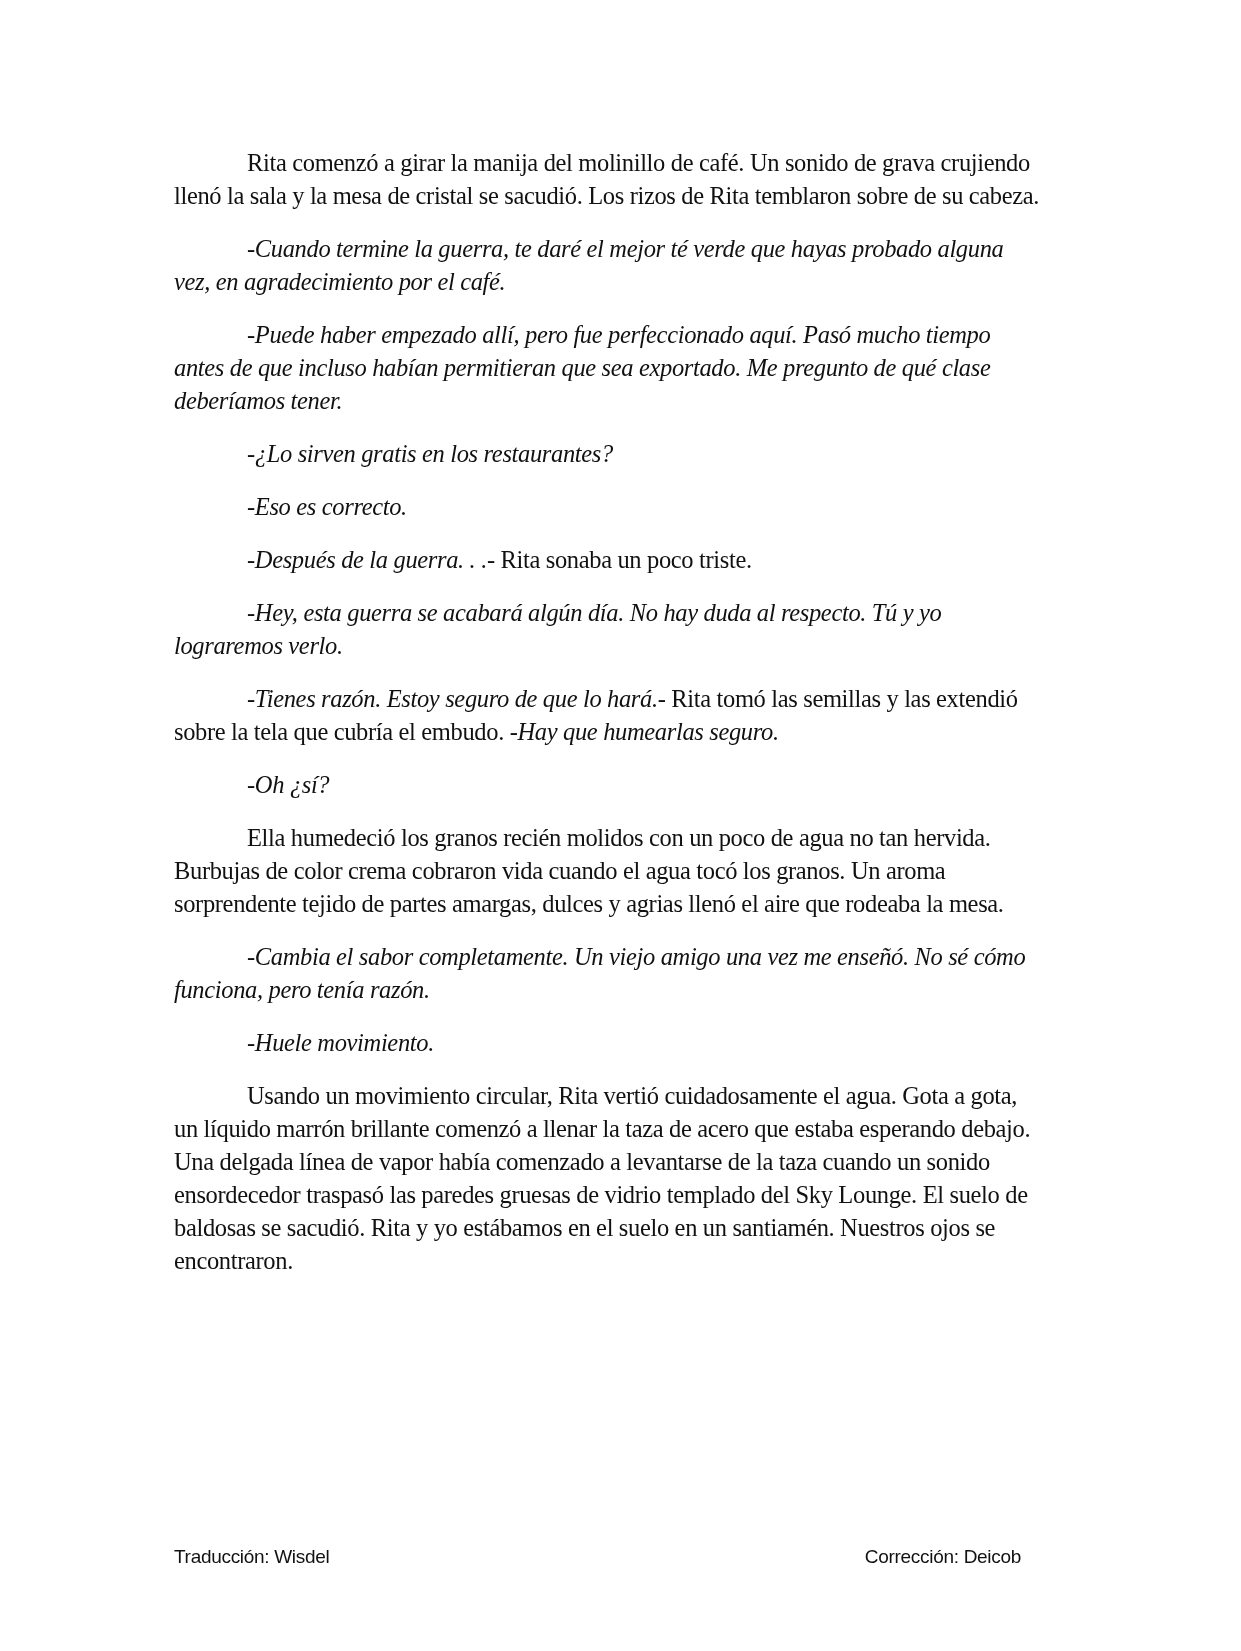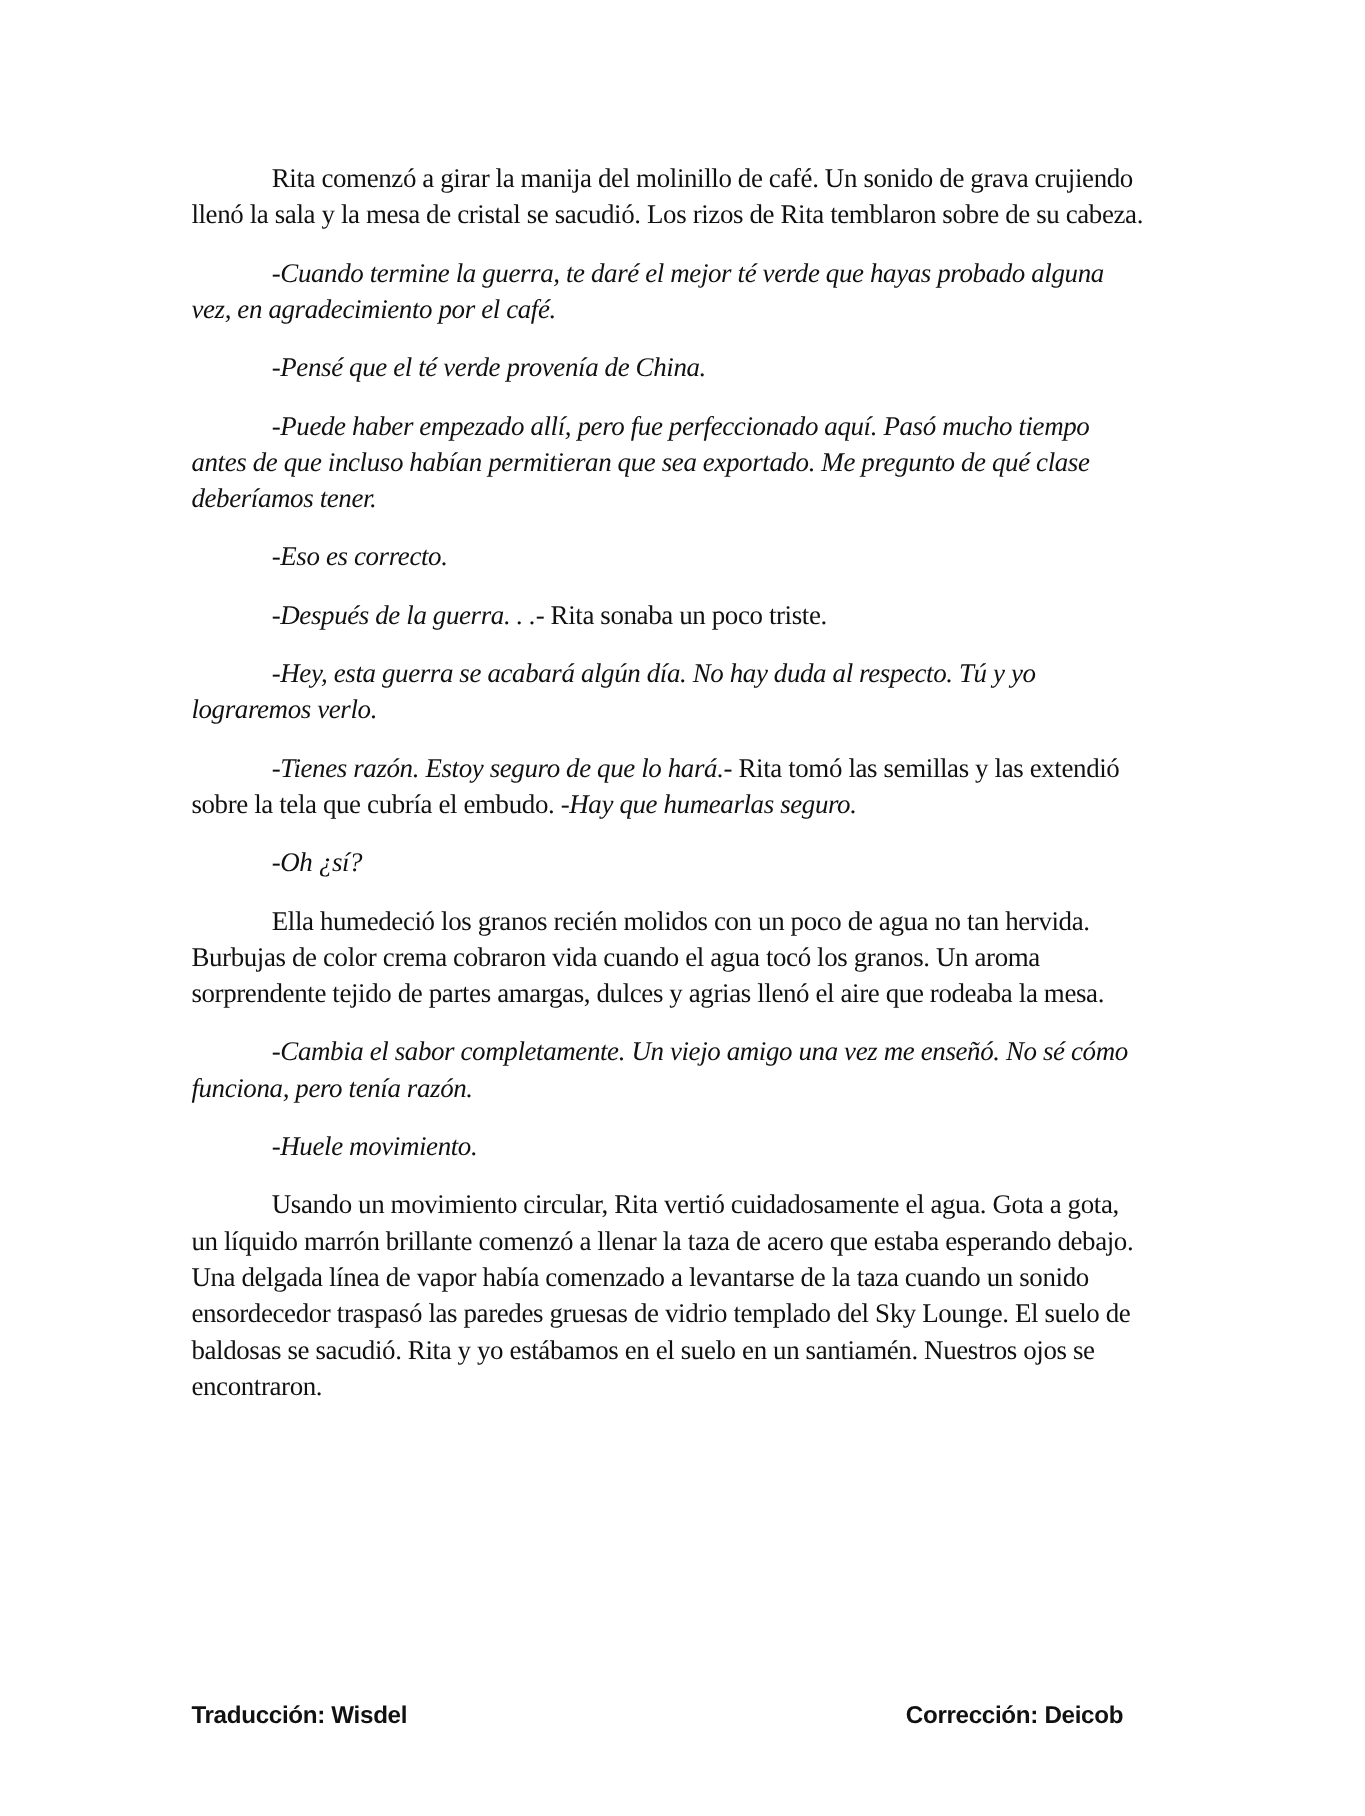--- a/index.html
+++ b/index.html
@@ -11,33 +11,33 @@
       position: absolute; left: 174px; top: 146px; width: 870px;
       font-family: "Liberation Serif", serif;
       font-size: 24.5px; line-height: 33px; color: #111111;
       letter-spacing: -0.35px;
     }
     .para { margin: 0 0 20px 0; text-indent: 73px; }
     .it { font-style: italic; margin-top: 47px; }
     .footer {
       position: absolute; left: 174px; right: 126px; top: 1546px;
       display: flex; justify-content: space-between;
-      font-family: "Liberation Sans", sans-serif; font-weight: bold;
-      font-size: 22px; color: #111111; letter-spacing: -0.3px;
+      font-family: "Liberation Sans", sans-serif; font-weight: normal;
+      font-size: 19px; color: #111111; letter-spacing: -0.3px;
     }
   </style>
 </head>
 <body>
 
 <div class="page">
   <div class="body-text" id="body-text">
       <p class="para"><span>Rita comenzó a girar la manija del molinillo de café. Un sonido de grava crujiendo llenó la sala y la mesa de cristal se sacudió. Los rizos de Rita temblaron sobre de su cabeza.</span></p>
       <p class="para"><span class="it">-Cuando termine la guerra, te daré el mejor té verde que hayas probado alguna vez, en agradecimiento por el café.</span></p>
-      <p class="para"><span class="it">-Pensé que el té verde provenía de China.</span></p>
       <p class="para"><span class="it">-Puede haber empezado allí, pero fue perfeccionado aquí. Pasó mucho tiempo antes de que incluso habían permitieran que sea exportado. Me pregunto de qué clase deberíamos tener.</span></p>
+      <p class="para"><span class="it">-¿Lo sirven gratis en los restaurantes?</span></p>
       <p class="para"><span class="it">-Eso es correcto.</span></p>
       <p class="para"><span class="it">-Después de la guerra. . .</span><span>- Rita sonaba un poco triste.</span></p>
       <p class="para"><span class="it">-Hey, esta guerra se acabará algún día. No hay duda al respecto. Tú y yo lograremos verlo.</span></p>
       <p class="para"><span class="it">-Tienes razón. Estoy seguro de que lo hará.</span><span>- Rita tomó las semillas y las extendió sobre la tela que cubría el embudo. </span><span class="it">-Hay que humearlas seguro.</span></p>
       <p class="para"><span class="it">-Oh ¿sí?</span></p>
       <p class="para"><span>Ella humedeció los granos recién molidos con un poco de agua no tan hervida. Burbujas de color crema cobraron vida cuando el agua tocó los granos. Un aroma sorprendente tejido de partes amargas, dulces y agrias llenó el aire que rodeaba la mesa.</span></p>
       <p class="para"><span class="it">-Cambia el sabor completamente. Un viejo amigo una vez me enseñó. No sé cómo funciona, pero tenía razón.</span></p>
       <p class="para"><span class="it">-Huele movimiento.</span></p>
       <p class="para"><span>Usando un movimiento circular, Rita vertió cuidadosamente el agua. Gota a gota, un líquido marrón brillante comenzó a llenar la taza de acero que estaba esperando debajo. Una delgada línea de vapor había comenzado a levantarse de la taza cuando un sonido ensordecedor traspasó las paredes gruesas de vidrio templado del Sky Lounge. El suelo de baldosas se sacudió. Rita y yo estábamos en el suelo en un santiamén. Nuestros ojos se encontraron.</span></p>
     </div>

